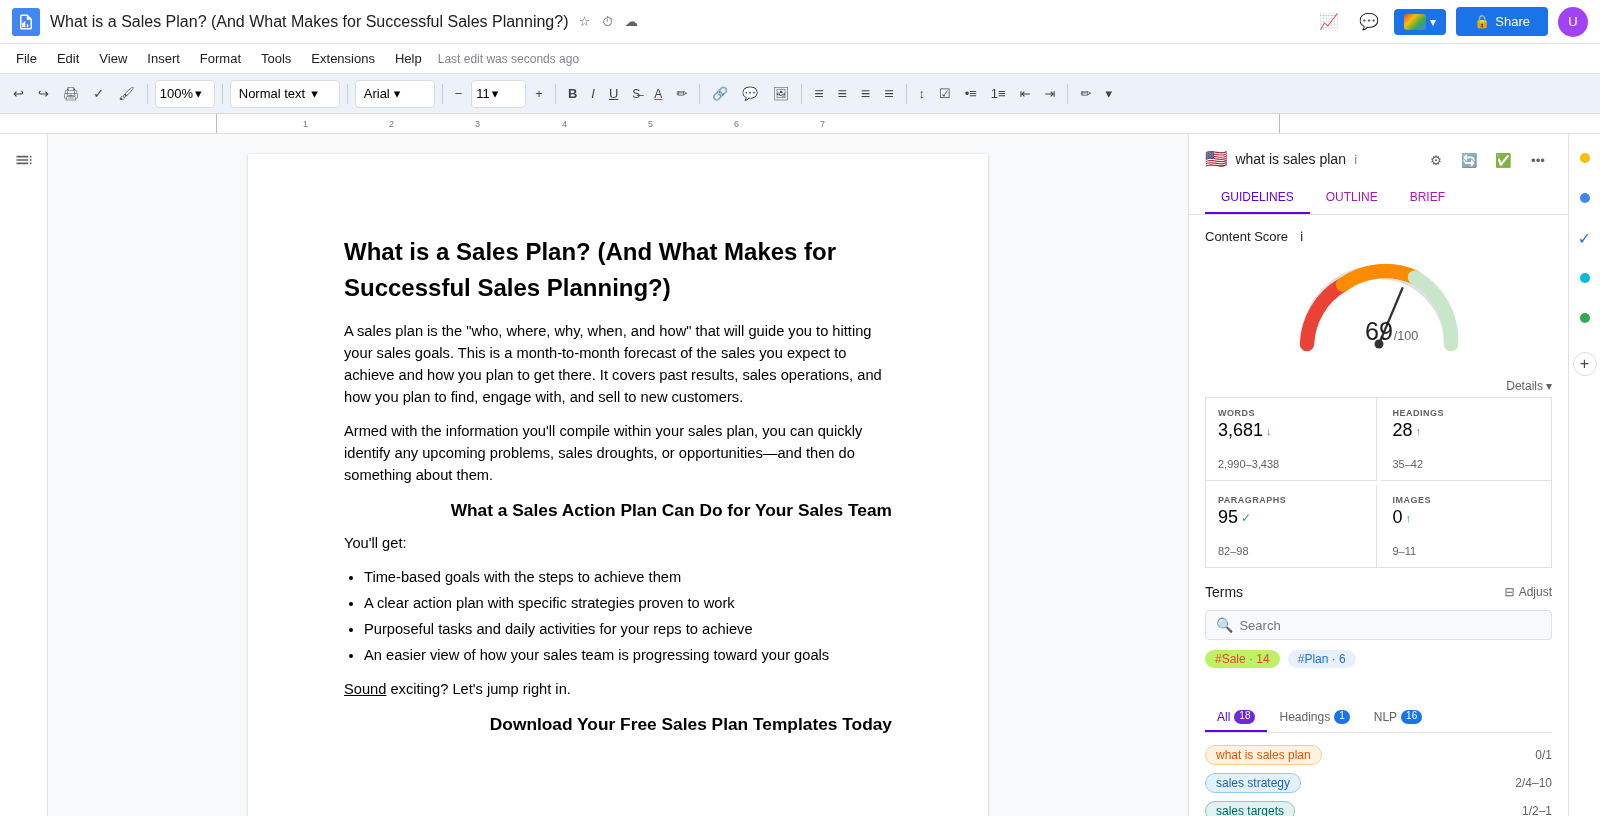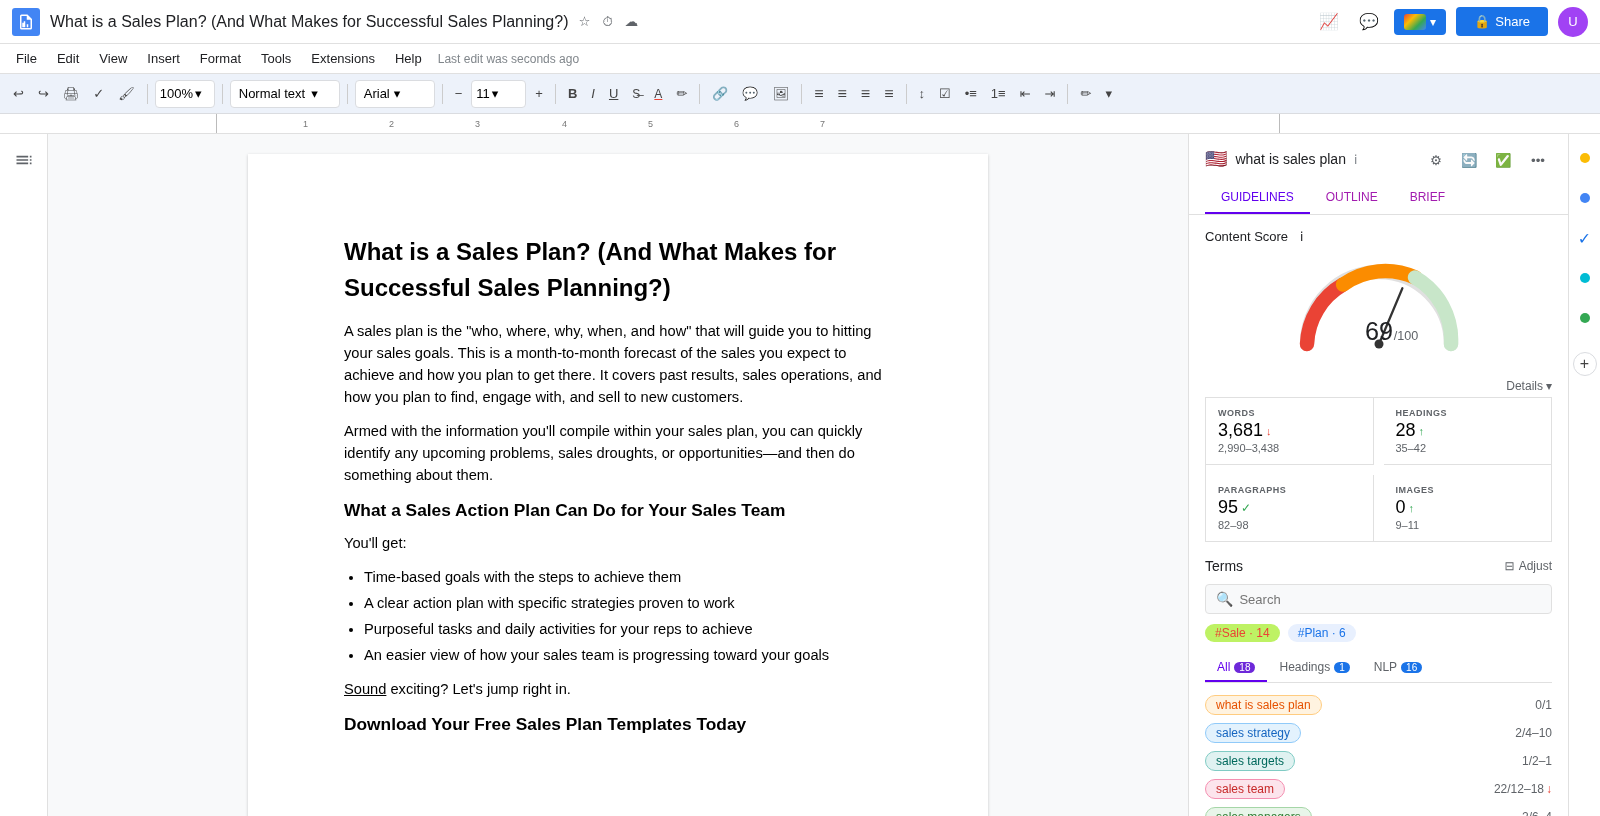--- a/index.html
+++ b/index.html
@@ -114,21 +114,21 @@
       width: 740px;
       min-height: 900px;
       box-shadow: 0 1px 3px rgba(0,0,0,0.2);
       padding: 80px 96px;
       font-family: Arial, sans-serif;
       font-size: 11pt;
       line-height: 1.5;
       color: #000;
     }
     .doc-h1 { font-size: 18pt; font-weight: bold; margin-bottom: 14px; }
-    .doc-h2 { font-size: 13pt; font-weight: bold; margin-bottom: 8px; }
+    .doc-h2 { font-size: 13pt; font-weight: bold; margin-bottom: 8px; text-align: right; }
     .doc-p { margin-bottom: 12px; font-size: 11pt; }
     .doc-ul { margin-left: 20px; margin-bottom: 12px; }
     .doc-ul li { margin-bottom: 4px; font-size: 11pt; }
     .doc-link { color: #000; text-decoration: underline; }
 
     
     .right-panel {
       width: 380px;
       background: white;
       border-left: 1px solid #e0e0e0;
@@ -155,47 +155,47 @@
     .panel-tab-icons { display: flex; gap: 6px; margin-left: auto; padding-bottom: 8px; }
     .panel-tab-icon { background: none; border: none; cursor: pointer; color: #5f6368; width: 28px; height: 28px; display: flex; align-items: center; justify-content: center; border-radius: 50%; }
 
     .panel-body { flex: 1; overflow-y: auto; padding: 12px 16px; }
 
     
     .content-score-title { font-size: 13px; font-weight: 500; color: #202124; margin-bottom: 8px; display: flex; align-items: center; gap: 12px; }
     .gauge-container { display: flex; justify-content: center; margin-bottom: 16px; }
     .gauge-svg { width: 180px; height: 110px; }
 
-    .score-grid { display: grid; grid-template-columns: 1fr 1fr; gap: 10px; margin-bottom: 16px; border: 1px solid #e0e0e0; border-radius: 0; overflow: hidden; }
+    .score-grid { display: grid; grid-template-columns: 1fr 1fr; gap: 4px; margin-bottom: 16px; border: 1px solid #e0e0e0; border-radius: 0; overflow: hidden; }
     .score-cell { padding: 10px 12px; border-right: 1px solid #e0e0e0; border-bottom: 1px solid #e0e0e0; }
     .score-cell:nth-child(2) { border-right: none; }
     .score-cell:nth-child(3) { border-right: 1px solid #e0e0e0; border-bottom: none; }
     .score-cell:nth-child(4) { border-right: none; border-bottom: none; }
     .score-label { font-size: 9px; font-weight: 600; color: #5f6368; text-transform: uppercase; letter-spacing: 0.5px; margin-bottom: 2px; }
     .score-value { font-size: 18px; font-weight: 500; display: flex; align-items: center; gap: 3px; }
-    .score-range { font-size: 11px; color: #5f6368; margin-top: 1px; }
+    .score-range { font-size: 11px; color: #5f6368; margin-top: 17px; }
     .score-down { color: #ea4335; font-size: 11px; }
     .score-up { color: #34a853; font-size: 11px; }
     .score-check { color: #34a853; font-size: 12px; }
     .details-link { font-size: 12px; color: #5f6368; text-align: right; cursor: pointer; display: flex; align-items: center; justify-content: flex-end; gap: 3px; margin-bottom: 4px; }
 
     
     .terms-header { display: flex; align-items: center; justify-content: space-between; margin-bottom: 10px; }
     .terms-title { font-size: 14px; font-weight: 500; color: #202124; }
     .adjust-btn { background: none; border: none; cursor: pointer; font-size: 12px; color: #5f6368; display: flex; align-items: center; gap: 4px; }
     .search-box { display: flex; align-items: center; background: #f8f9fa; border: 1px solid #e0e0e0; border-radius: 4px; padding: 6px 10px; margin-bottom: 10px; gap: 6px; }
     .search-input { border: none; background: transparent; font-size: 13px; flex: 1; outline: none; color: #202124; }
     .search-icon { color: #80868b; font-size: 14px; }
 
     .tag-row { display: flex; gap: 8px; margin-bottom: 12px; }
     .tag { background: #e8f0fe; color: #1a73e8; border-radius: 12px; padding: 2px 10px; font-size: 12px; cursor: pointer; }
     .tag-orange { background: #bef264; color: #ea4335; }
 
     .filter-tabs { display: flex; align-items: center; gap: 0; margin-bottom: 12px; border-bottom: 1px solid #e0e0e0; }
-    .filter-tab { padding: 6px 12px; font-size: 12px; color: #5f6368; cursor: pointer; border-bottom: 2px solid transparent; display: flex; align-items: center; gap: 4px; }
+    .filter-tab { padding: 6px 12px; font-size: 12px; color: #5f6368; cursor: pointer; border-bottom: 2px solid transparent; display: flex; gap: 4px; margin-top: 24px; }
     .filter-tab.active { color: #6200ee; border-bottom: 2px solid #6200ee; }
     .filter-badge { background: #6d28d9; color: white; border-radius: 10px; padding: 0 5px; font-size: 10px; }
     .filter-badge-blue { background: #1a73e8; color: white; }
 
     .term-row { display: flex; align-items: center; justify-content: space-between; margin-bottom: 8px; }
     .term-chip { border-radius: 12px; padding: 2px 10px; font-size: 12px; display: inline-flex; align-items: center; gap: 4px; }
     .term-chip-orange { background: #fff3e0; color: #e65100; border: 1px solid #ffcc80; }
     .term-chip-blue { background: #e3f2fd; color: #1565c0; border: 1px solid #90caf9; }
     .term-chip-green { background: #e8f5e9; color: #2e7d32; border: 1px solid #a5d6a7; }
     .term-chip-red { background: #fce4ec; color: #c62828; border: 1px solid #f48fb1; }

